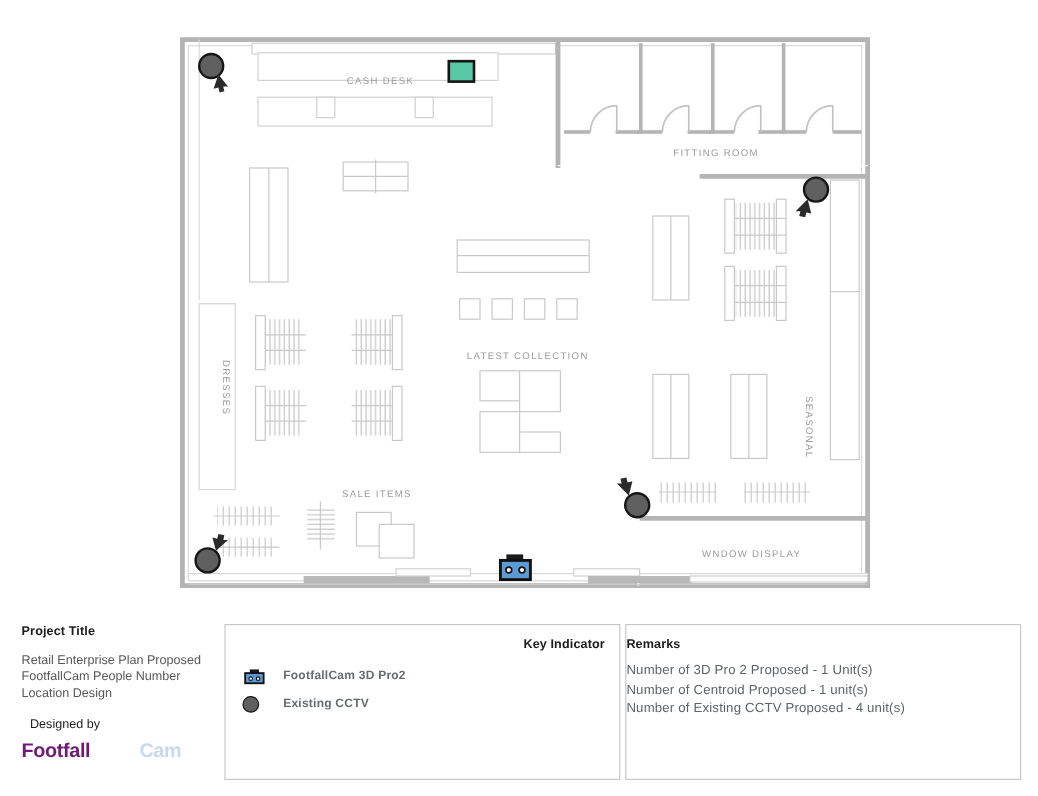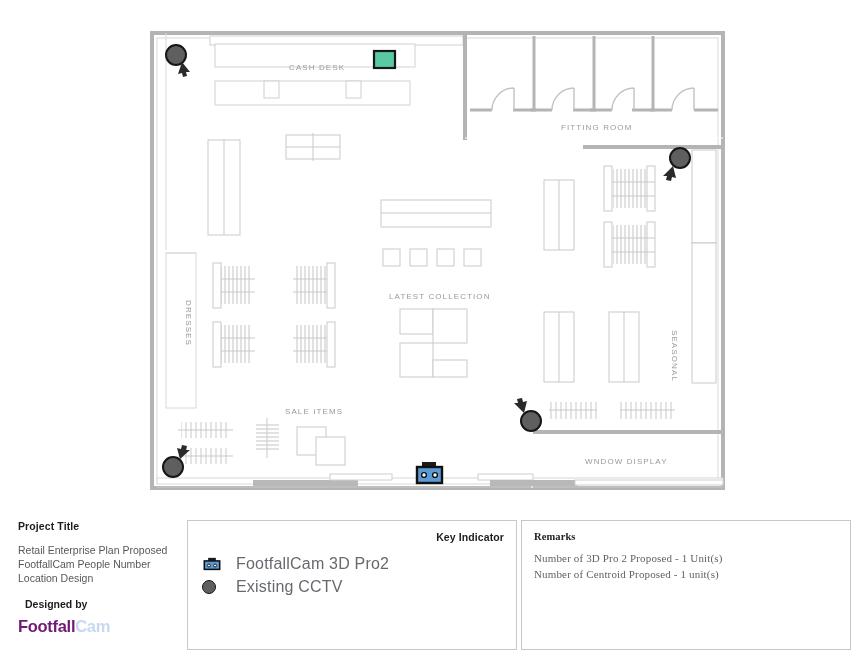--- a/index.html
+++ b/index.html
@@ -43,71 +43,71 @@
   #panel-project {
     left: 18px; top: 12px; width: 160px; height: 130px;
   }
   #panel-key {
     left: 187px; top: 12px; width: 330px; height: 130px;
     padding: 10px 12px;
     text-align: right;
   }
   #panel-remarks {
     left: 521px; top: 12px; width: 330px; height: 130px;
-    padding: 10px 12px;
-    font-family: Liberation Serif, serif;
+    padding: 10px 0;
   }
   .panel-heading {
     font-size: 10.5px;
     font-weight: bold;
     color: #1c1c1c;
     letter-spacing: .1px;
     margin: 0 0 9px 0;
   }
   #panel-project .panel-heading { margin-bottom: 11px; }
   .project-desc {
     font-size: 10.5px;
     color: #585858;
     line-height: 14px;
     margin: 0 0 13px 0;
   }
   .designed-by-heading {
     font-size: 10.5px;
-    font-weight: bold;
+    font-weight: normal;
     color: #1c1c1c;
     margin: 0 0 7px 0;
     padding-left: 7px;
   }
   #logo {
     font-size: 16.5px;
     font-weight: bold;
     letter-spacing: -0.3px;
     line-height: 18px;
   }
   .logo-a { color: #701a75; }
-  .logo-b { color: #c6d9f1; }
+  .logo-b { color: #c6d9f1; padding-left: 41px; }
 
   
   .key-row {
     display: flex;
     align-items: center;
     height: 23px;
   }
   .key-swatch {
     width: 34px;
     display: flex;
     align-items: center;
     justify-content: flex-start;
     flex: 0 0 34px;
     padding-left: 2px;
   }
   .key-label {
-    font-size: 16px;
+    font-size: 10px;
     color: #666a6e;
     letter-spacing: .2px;
+    font-weight: bold;
   }
   .sw-centroid {
     width: 17px; height: 13px;
     background: #59c8a5;
     border: 1.6px solid #1a1a1a;
     box-sizing: border-box;
   }
   .sw-cctv {
     width: 14px; height: 14px;
     border-radius: 50%;
@@ -384,15 +384,16 @@
         <span class="sw-cctv"></span>
       </span>
       <span class="key-label">Existing CCTV</span>
     </div>
   </div>
 
   <div class="panel bordered" id="panel-remarks">
     <div class="panel-heading">Remarks</div>
     <div class="remark-line">Number of 3D Pro 2 Proposed - 1 Unit(s)</div>
     <div class="remark-line">Number of Centroid Proposed - 1 unit(s)</div>
+    <div class="remark-line">Number of Existing CCTV Proposed - 4 unit(s)</div>
   </div>
 
 </div>
 
 </body></html>

